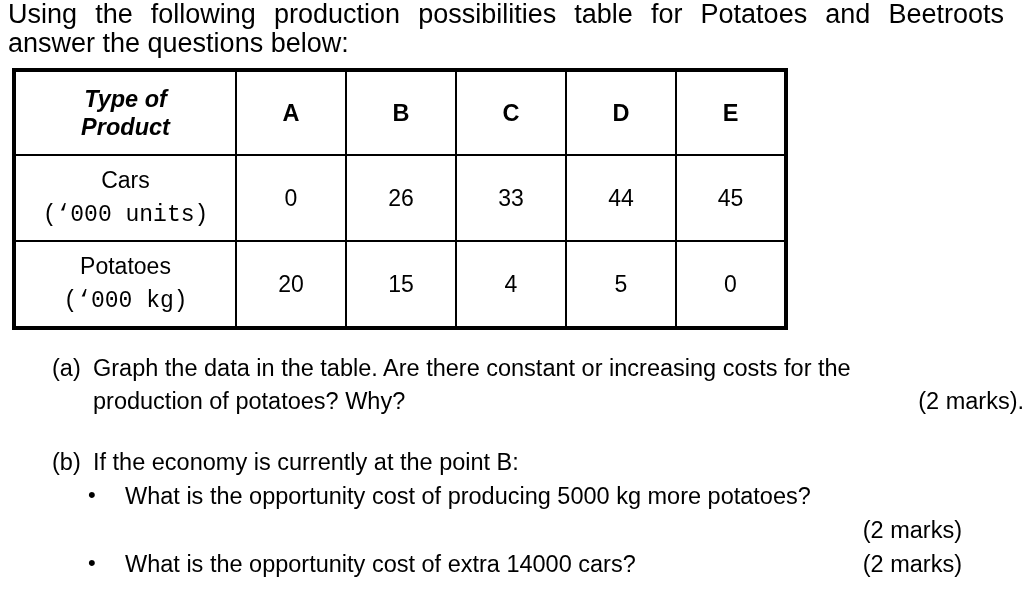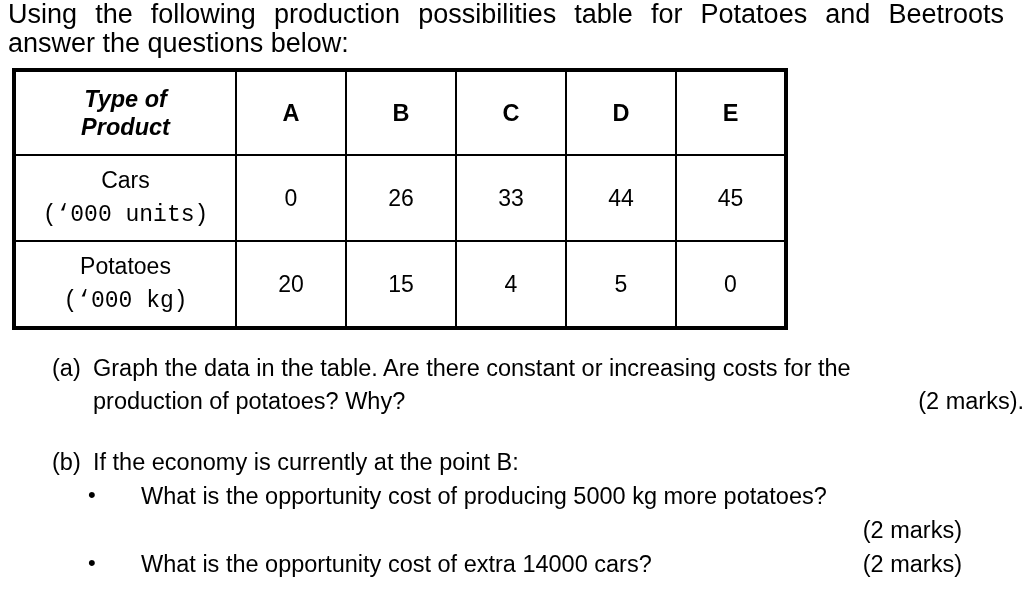--- a/index.html
+++ b/index.html
@@ -125,21 +125,21 @@
     margin: 0;
     line-height: 34px;
   }
   .bullets li .dot {
     position: absolute;
     left: 88px;
     top: -1px;
     font-size: 22px;
     line-height: 34px;
   }
-  .bullets li .btext { display: inline; margin-left: 16px; }
+  .bullets li .btext { display: inline; }
   .marks-inline-1 {
     display: block;
     text-align: right;
     padding-right: 62px;
   }
   .marks-inline-2 {
     float: right;
     margin-right: 62px;
   }
   .b-second { margin-top: 2px; }

